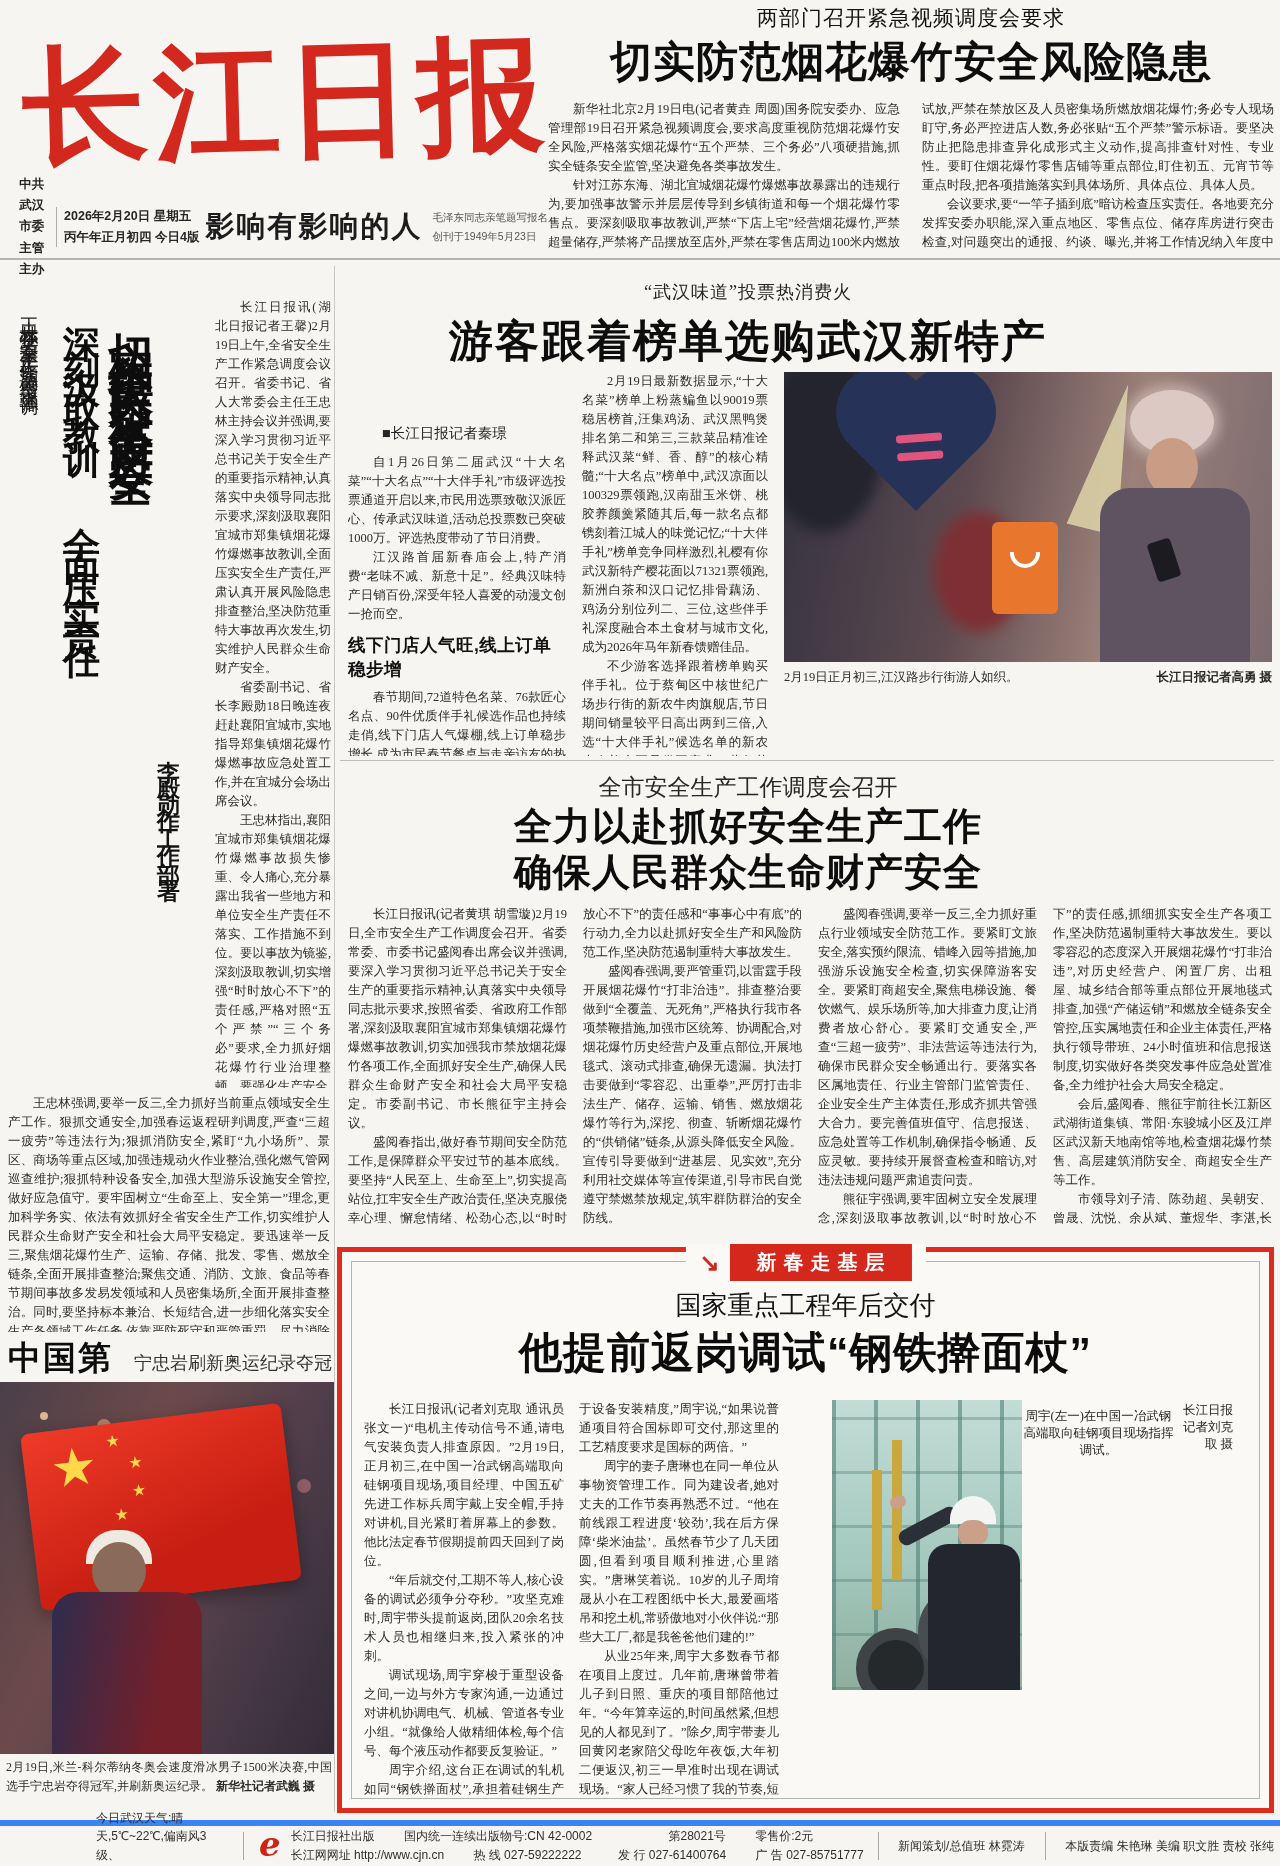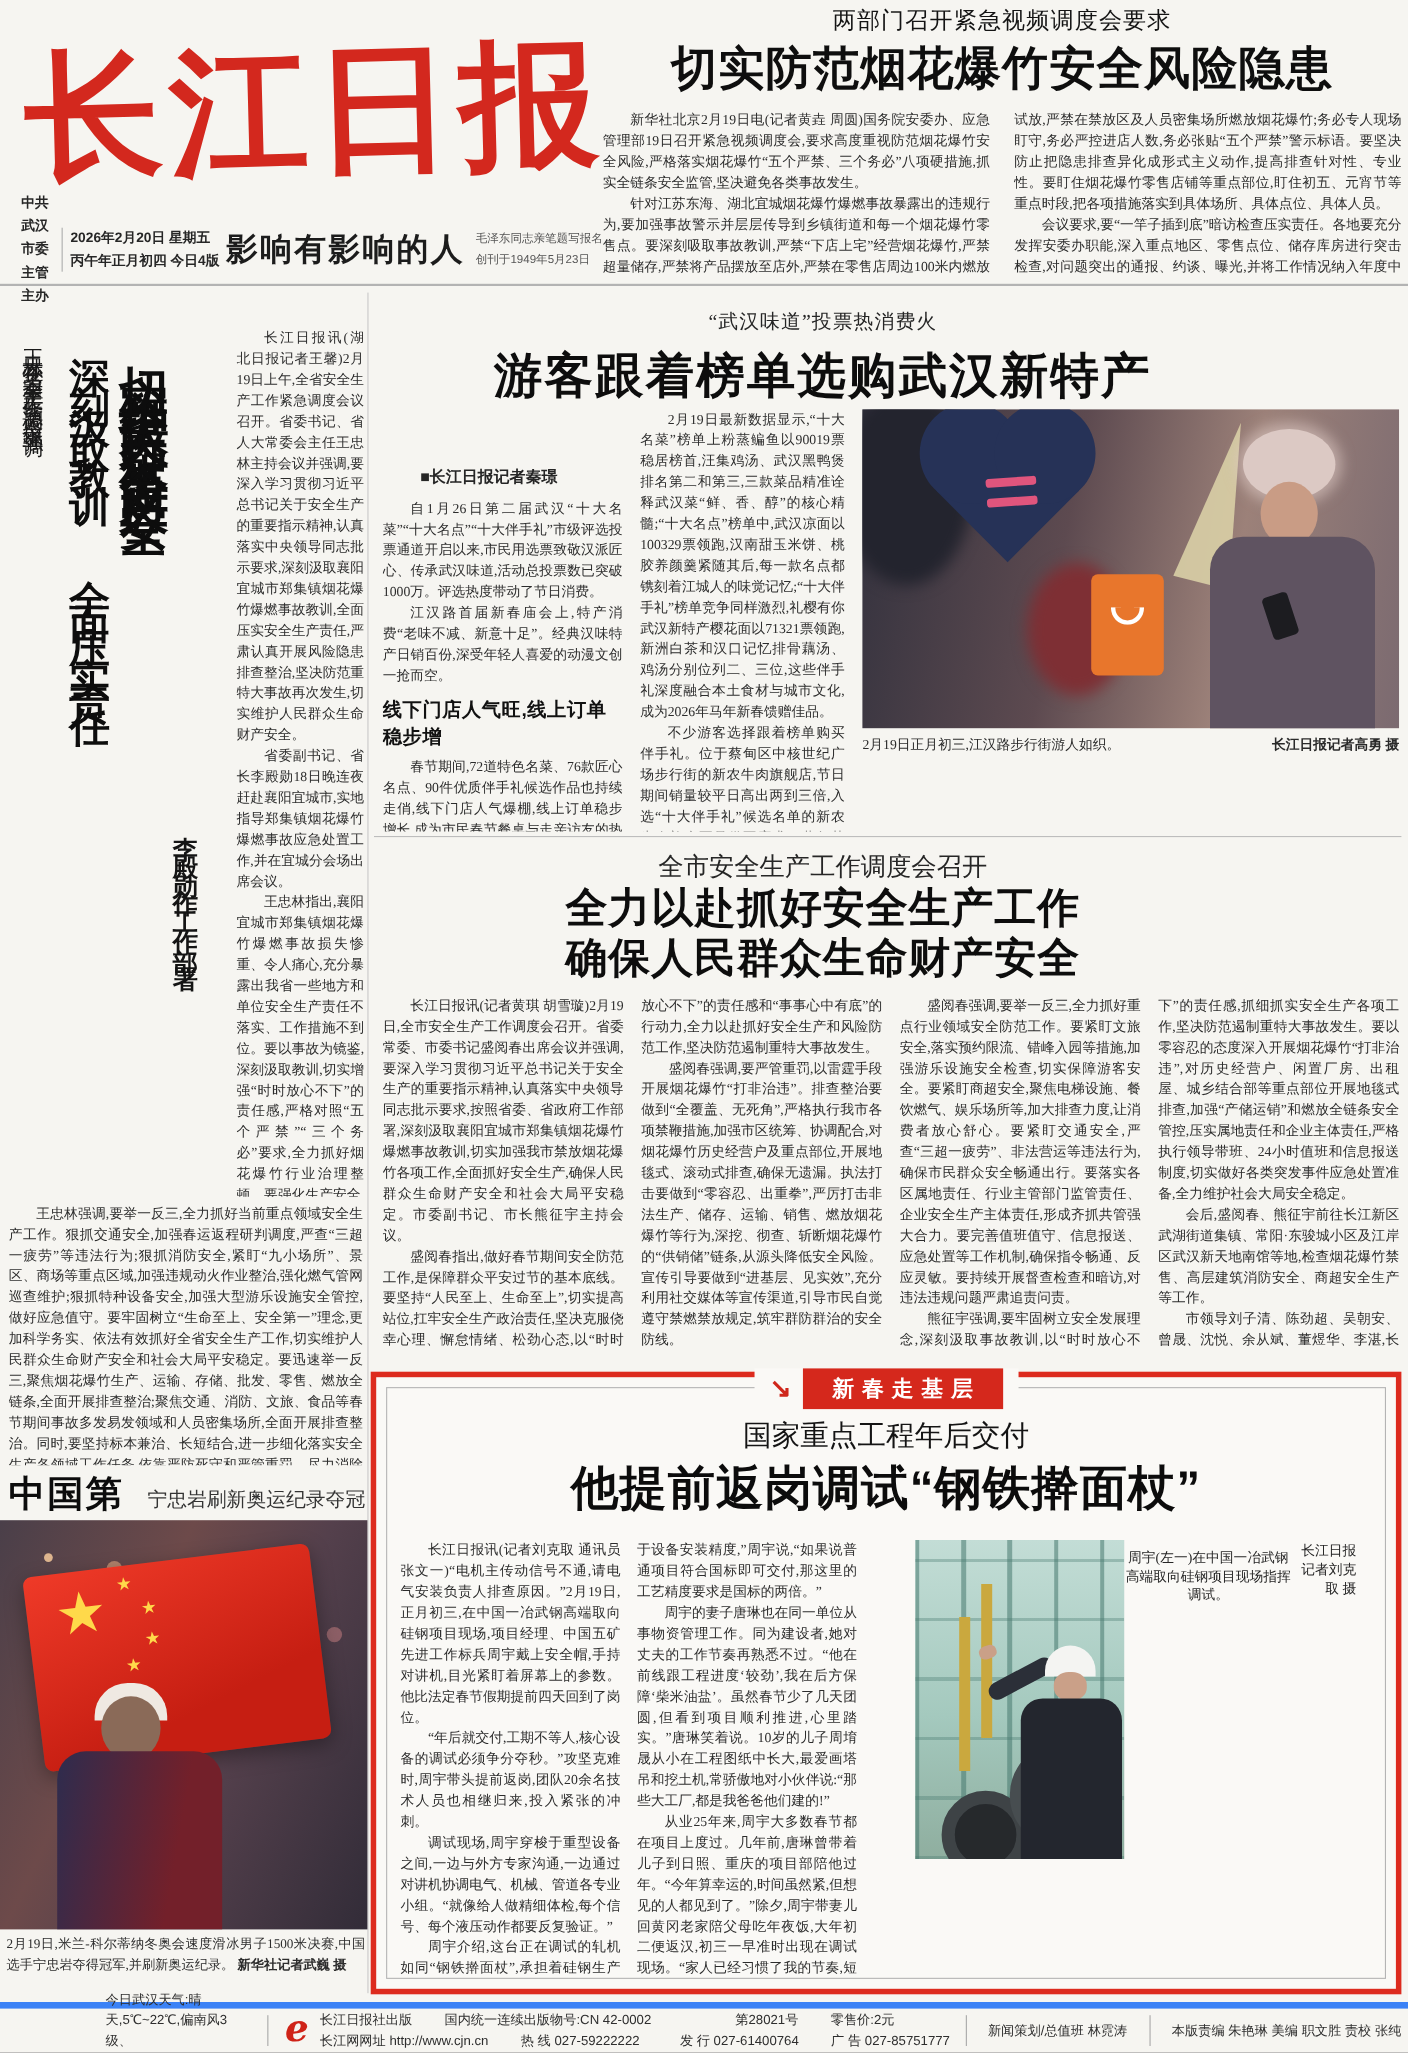--- a/index.html
+++ b/index.html
@@ -60,21 +60,21 @@
   .athlete-cap{ position:absolute; left:86px; top:148px; width:66px; height:34px; border-radius:30px 30px 0 0; background:#efe9e2; }
   .athlete-body{ position:absolute; left:52px; top:210px; width:150px; height:162px; border-radius:26px 26px 0 0;
     background:linear-gradient(100deg,#2e2c4e,#73202a 70%); }
   .gold-cap{ position:absolute; left:6px; top:1758px; width:326px; font-size:12px; line-height:1.55; color:#2d2d2d; text-align:justify; }
 
   
   .m1-kicker{ position:absolute; left:348px; top:280px; width:800px; text-align:center; font-size:18px; letter-spacing:1px; }
   .m1-head{ position:absolute; left:348px; top:312px; width:800px; text-align:center; font-size:44px; font-weight:900; letter-spacing:2px; color:#0d0d0d; font-family:"Liberation Sans",sans-serif;}
   .m1-row{ position:absolute; left:348px; top:372px; width:924px; height:384px; display:flex; gap:16px; overflow:hidden; }
   .m1-c1{ width:218px; }
-  .m1-byline{ font-size:14.5px; font-weight:bold; margin:52px 0 10px 34px; font-family:"Liberation Sans",sans-serif;}
+  .m1-byline{ font-size:14.5px; font-weight:normal; margin:52px 0 10px 34px; font-family:"Liberation Sans",sans-serif;}
   .m1-subhead{ font-size:17.5px; font-weight:900; margin:9px 0 7px; letter-spacing:.5px; font-family:"Liberation Sans",sans-serif; color:#111;}
   .m1-c2{ width:186px; }
   .m1-photo-wrap{ flex:1; }
   .m1-photo{ position:relative; width:100%; height:290px; overflow:hidden;
     background:linear-gradient(100deg,#33323e 0%,#5d4a50 38%,#9c8179 68%,#7b6a70 100%); }
   .blur-blob{ position:absolute; border-radius:50%; filter:blur(7px); }
   .heart{ position:absolute; left:86px; top:28px; width:92px; height:92px; background:#263257; transform:rotate(45deg); }
   .heart::before,.heart::after{ content:""; position:absolute; width:92px; height:92px; border-radius:50%; background:#263257; }
   .heart::before{ left:-48px; top:0; } .heart::after{ top:-48px; left:0; }
   .heart-txt{ position:absolute; left:112px; top:62px; width:46px; height:8px; background:#e0557d; box-shadow:0 18px 0 0 #e0557d; transform:rotate(-4deg); border-radius:3px;}

